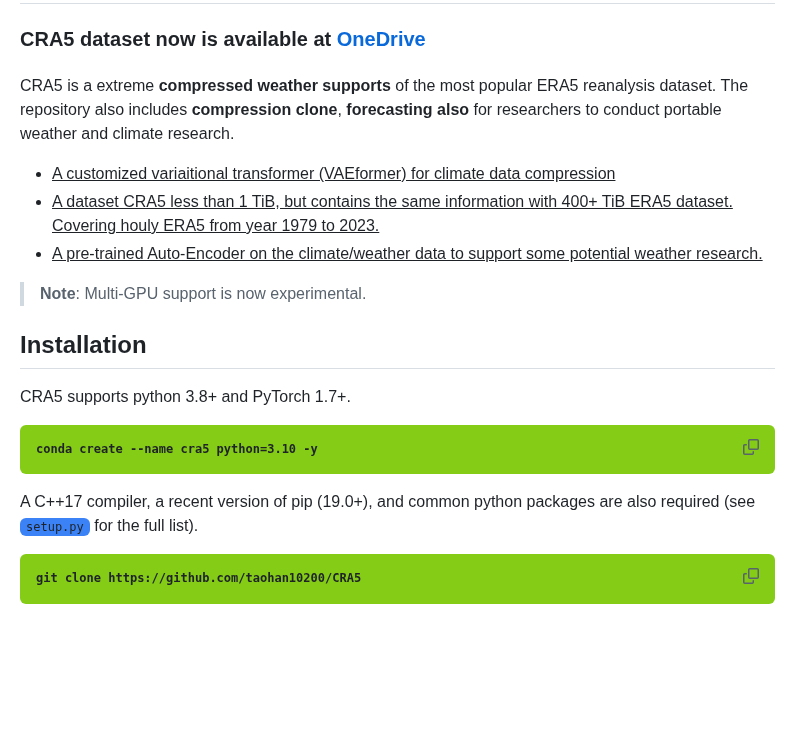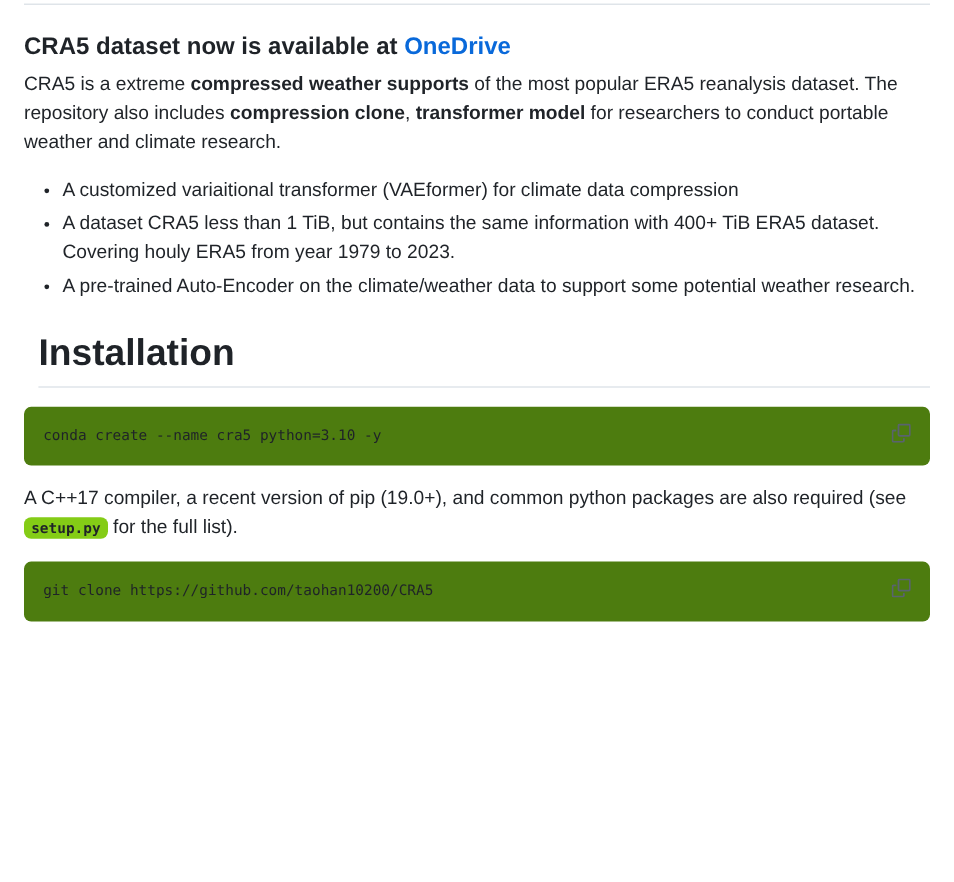--- a/index.html
+++ b/index.html
@@ -16,57 +16,59 @@
     padding: 0 20px 24px 20px;
   }
   .top-rule {
     border: 0;
     border-top: 1px solid #d8dee4;
     margin: 3px 0 0 0;
   }
   h3.md-h3 {
     font-size: 20px;
     font-weight: 700;
-    margin: 23px 0 7px 0;
+    margin: 23px 0 22px 0;
     line-height: 1.25;
   }
   h2.md-h2 {
-    font-size: 31px;
+    font-size: 24px;
     font-weight: 600;
     line-height: 1.25;
-    margin: 24px 0 16px 12px;
+    margin: 24px 0 16px 0;
     padding-bottom: 8px;
     border-bottom: 1px solid #d8dee4;
   }
   p { margin: 0 0 16px 0; }
   .bold { font-weight: 700; }
   a.md-link {
     color: #0969da;
     text-decoration: none;
     cursor: pointer;
   }
   a.md-link.underlined { text-decoration: underline; }
   ul.md-list {
     margin: 0 0 16px 0;
     padding-left: 2em;
+    text-decoration: underline;
   }
   ul.md-list li { margin-top: 4px; }
   blockquote.md-quote {
     margin: 0 0 16px 0;
     padding: 0 16px;
     border-left: 4px solid #d1d9e0;
     color: #59636e;
   }
   blockquote.md-quote p { margin: 0; }
   .code-block {
     position: relative;
-    background: #4d7c0f;
+    background: #84cc16;
     border-radius: 6px;
     padding: 16px;
     margin: 0 0 16px 0;
+    font-weight: bold;
   }
   .code-block pre {
     margin: 0;
     font-family: "DejaVu Sans Mono", "Liberation Mono", monospace;
     font-size: 12px;
     line-height: 1.45;
     color: #1f2328;
     overflow: visible;
     white-space: pre;
   }
@@ -84,48 +86,51 @@
     cursor: pointer;
     color: #59636e;
     display: flex;
     align-items: center;
     justify-content: center;
   }
   .copy-btn svg { width: 16px; height: 16px; fill: currentColor; display: block; }
   code.inline-code {
     font-family: "DejaVu Sans Mono", "Liberation Mono", monospace;
     font-size: 12px;
-    background: #84cc16;
+    background: #3b82f6;
     border-radius: 6px;
     padding: 2px 6px;
     white-space: nowrap;
-    font-weight: bold;
   }
 </style>
 </head>
 <body>
 
 <div class="readme">
 
   <hr class="top-rule">
 
   <h3 class="md-h3"><span>CRA5 dataset now is available at </span><a class="md-link bold">OneDrive</a></h3>
 
-  <p><span>CRA5 is a extreme </span><span class="bold">compressed weather supports</span><span> of the most popular ERA5 reanalysis dataset. The repository also includes </span><span class="bold">compression clone</span><span>, </span><span class="bold">transformer model</span><span> for researchers to conduct portable weather and climate research.</span></p>
+  <p><span>CRA5 is a extreme </span><span class="bold">compressed weather supports</span><span> of the most popular ERA5 reanalysis dataset. The repository also includes </span><span class="bold">compression clone</span><span>, </span><span class="bold">forecasting also</span><span> for researchers to conduct portable weather and climate research.</span></p>
 
 
   <ul class="md-list">
     <li>A customized variaitional transformer (VAEformer) for climate data compression</li>
     <li>A dataset CRA5 less than 1 TiB, but contains the same information with 400+ TiB ERA5 dataset. Covering houly ERA5 from year 1979 to 2023.</li>
     <li>A pre-trained Auto-Encoder on the climate/weather data to support some potential weather research.</li>
   </ul>
 
+  <blockquote class="md-quote">
+    <p><span class="bold">Note</span><span>: Multi-GPU support is now experimental.</span></p>
+  </blockquote>
 
   <h2 class="md-h2">Installation</h2>
 
+  <p>CRA5 supports python 3.8+ and PyTorch 1.7+.</p>
 
   <div class="code-block">
     <button class="copy-btn" aria-label="Copy">
       <span>
           <svg viewBox="0 0 16 16" aria-hidden="true">
             <path d="M0 6.75C0 5.784.784 5 1.75 5h1.5a.75.75 0 0 1 0 1.5h-1.5a.25.25 0 0 0-.25.25v7.5c0 .138.112.25.25.25h7.5a.25.25 0 0 0 .25-.25v-1.5a.75.75 0 0 1 1.5 0v1.5A1.75 1.75 0 0 1 9.25 16h-7.5A1.75 1.75 0 0 1 0 14.25Z"></path>
             <path d="M5 1.75C5 .784 5.784 0 6.75 0h7.5C15.216 0 16 .784 16 1.75v7.5A1.75 1.75 0 0 1 14.25 11h-7.5A1.75 1.75 0 0 1 5 9.25Zm1.75-.25a.25.25 0 0 0-.25.25v7.5c0 .138.112.25.25.25h7.5a.25.25 0 0 0 .25-.25v-7.5a.25.25 0 0 0-.25-.25Z"></path>
           </svg>
         </span>
     </button>

